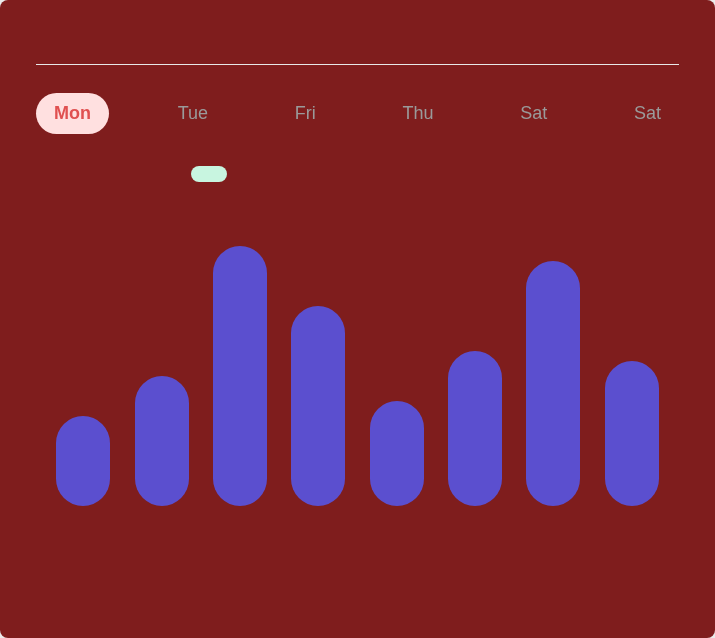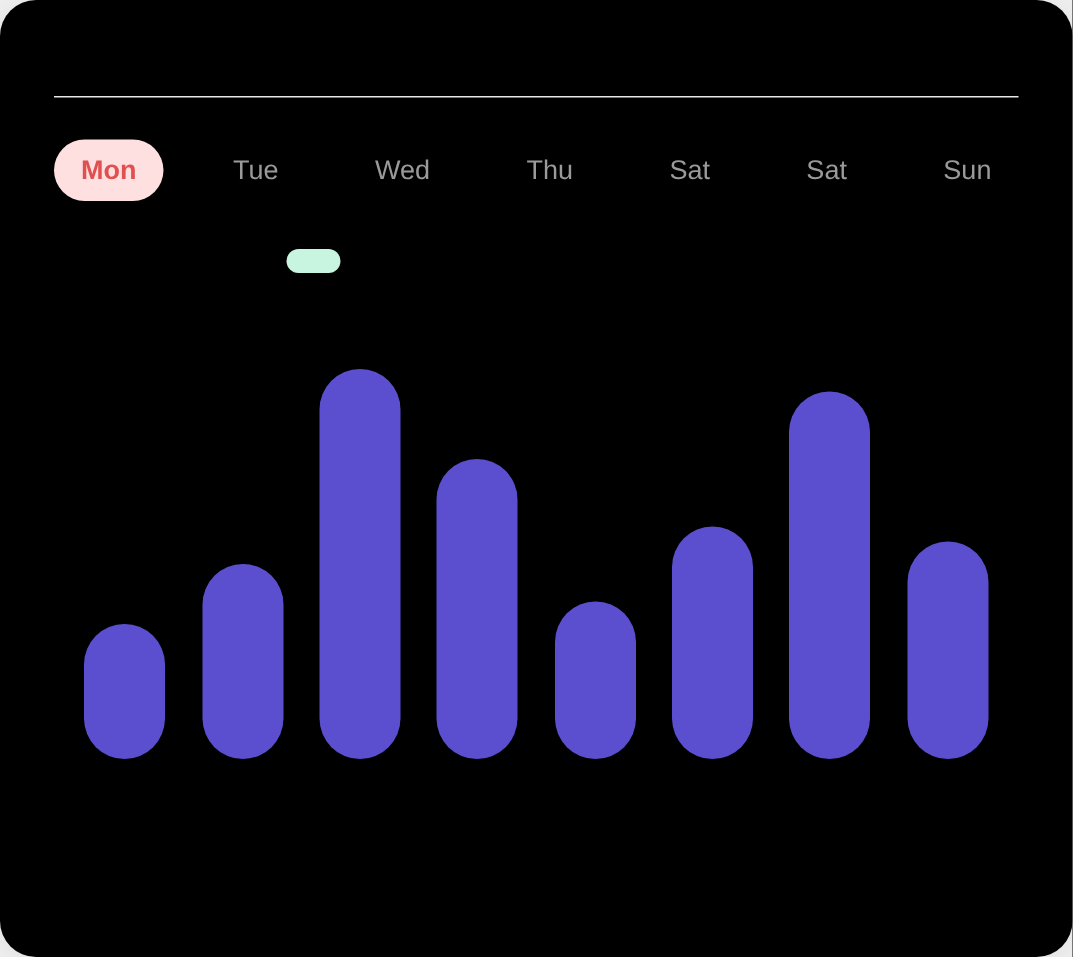--- a/index.html
+++ b/index.html
@@ -7,22 +7,22 @@
     body {
       background: #f0f0f0;
       display: flex;
       justify-content: center;
       align-items: center;
       min-height: 100vh;
       font-family: -apple-system, BlinkMacSystemFont, 'Segoe UI', Roboto, sans-serif;
     }
 
     .card {
-      background: #000000;
-      border-radius: 24px;
+      background: #7f1d1d;
+      border-radius: 8px;
       width: 715px;
       min-height: 638px;
       padding: 40px 36px 36px 36px;
       box-shadow: 0 2px 20px rgba(0,0,0,0.08);
     }
 
     .card-title {
       font-size: 32px;
       font-weight: 800;
       color: #0d1b2a;
@@ -120,25 +120,24 @@
 </head>
 <body>
 
 <div class="card">
   <div class="card-title"></div>
   <div class="divider"></div>
 
   <div class="day-selector">
   <button class="day-btn active">Mon</button>
       <button class="day-btn">Tue</button>
-      <button class="day-btn">Wed</button>
+      <button class="day-btn">Fri</button>
       <button class="day-btn">Thu</button>
       <button class="day-btn">Sat</button>
       <button class="day-btn">Sat</button>
-      <button class="day-btn">Sun</button>
     </div>
 
   <div class="chart-area">
     <div class="most-active-badge"></div>
     <div class="bars-container">
     <div class="bar-wrapper">
           <div class="bar" style="height: 90px; background: rgb(91, 79, 207);"></div>
         </div>
         <div class="bar-wrapper">
           <div class="bar" style="height: 130px; background: rgb(91, 79, 207);"></div>

